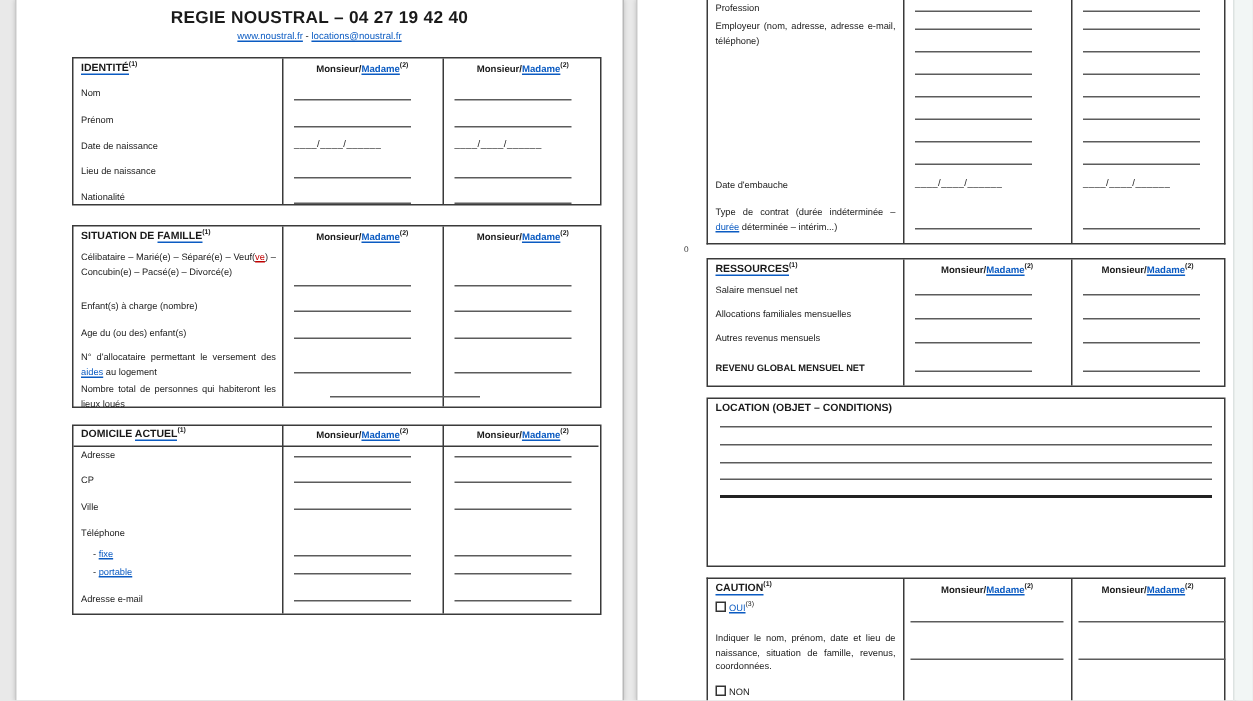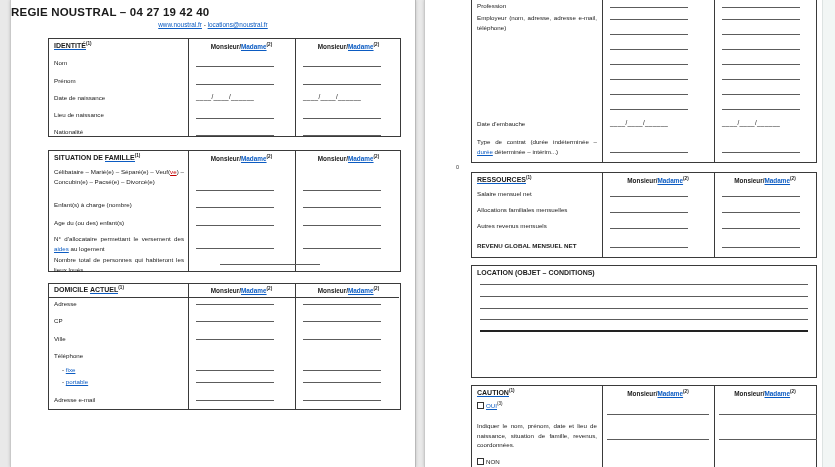--- a/index.html
+++ b/index.html
@@ -20,21 +20,21 @@
   .wl{position:absolute;height:1px;background:#5c5c5c;display:block;}
   .wl2{position:absolute;height:2px;background:#222;display:block;}
   .lbl{position:absolute;font-size:6.2px;line-height:1.5;white-space:nowrap;}
   .wrap{position:absolute;font-size:6.2px;line-height:1.55;text-align:justify;white-space:normal;}
   .sect{position:absolute;font-size:7px;font-weight:bold;white-space:nowrap;}
   .mmh{position:absolute;font-size:6.4px;font-weight:bold;text-align:center;white-space:nowrap;}
   .blueu{color:#0b5bc2;text-decoration:underline;}
   .bu{border-bottom:1.2px solid #0b5bc2;}
   .red{color:#c00000;text-decoration:underline;}
   sup{font-size:4.6px;vertical-align:super;line-height:0;}
-  .title{position:absolute;width:100%;text-align:left;font-weight:bold;font-size:11.5px;letter-spacing:.2px;}
+  .title{position:absolute;width:100%;text-align:center;font-weight:bold;font-size:11.5px;letter-spacing:.2px;}
   .linkline{position:absolute;width:100%;text-align:center;font-size:6.4px;}
   .dateval{position:absolute;font-size:6.4px;letter-spacing:.3px;white-space:nowrap;}
   .cb{display:inline-block;width:5px;height:5px;border:1px solid #333;vertical-align:-1px;margin-right:2px;background:#fff;}
   .bold{font-weight:bold;}
   .scrollstrip{position:absolute;left:822px;top:0;width:13px;height:467px;
                background:#f2f6f5;border-left:1px solid #dde3e2;}
   .stray{position:absolute;font-size:5.5px;color:#333;}
 </style>
 </head>
 <body>

